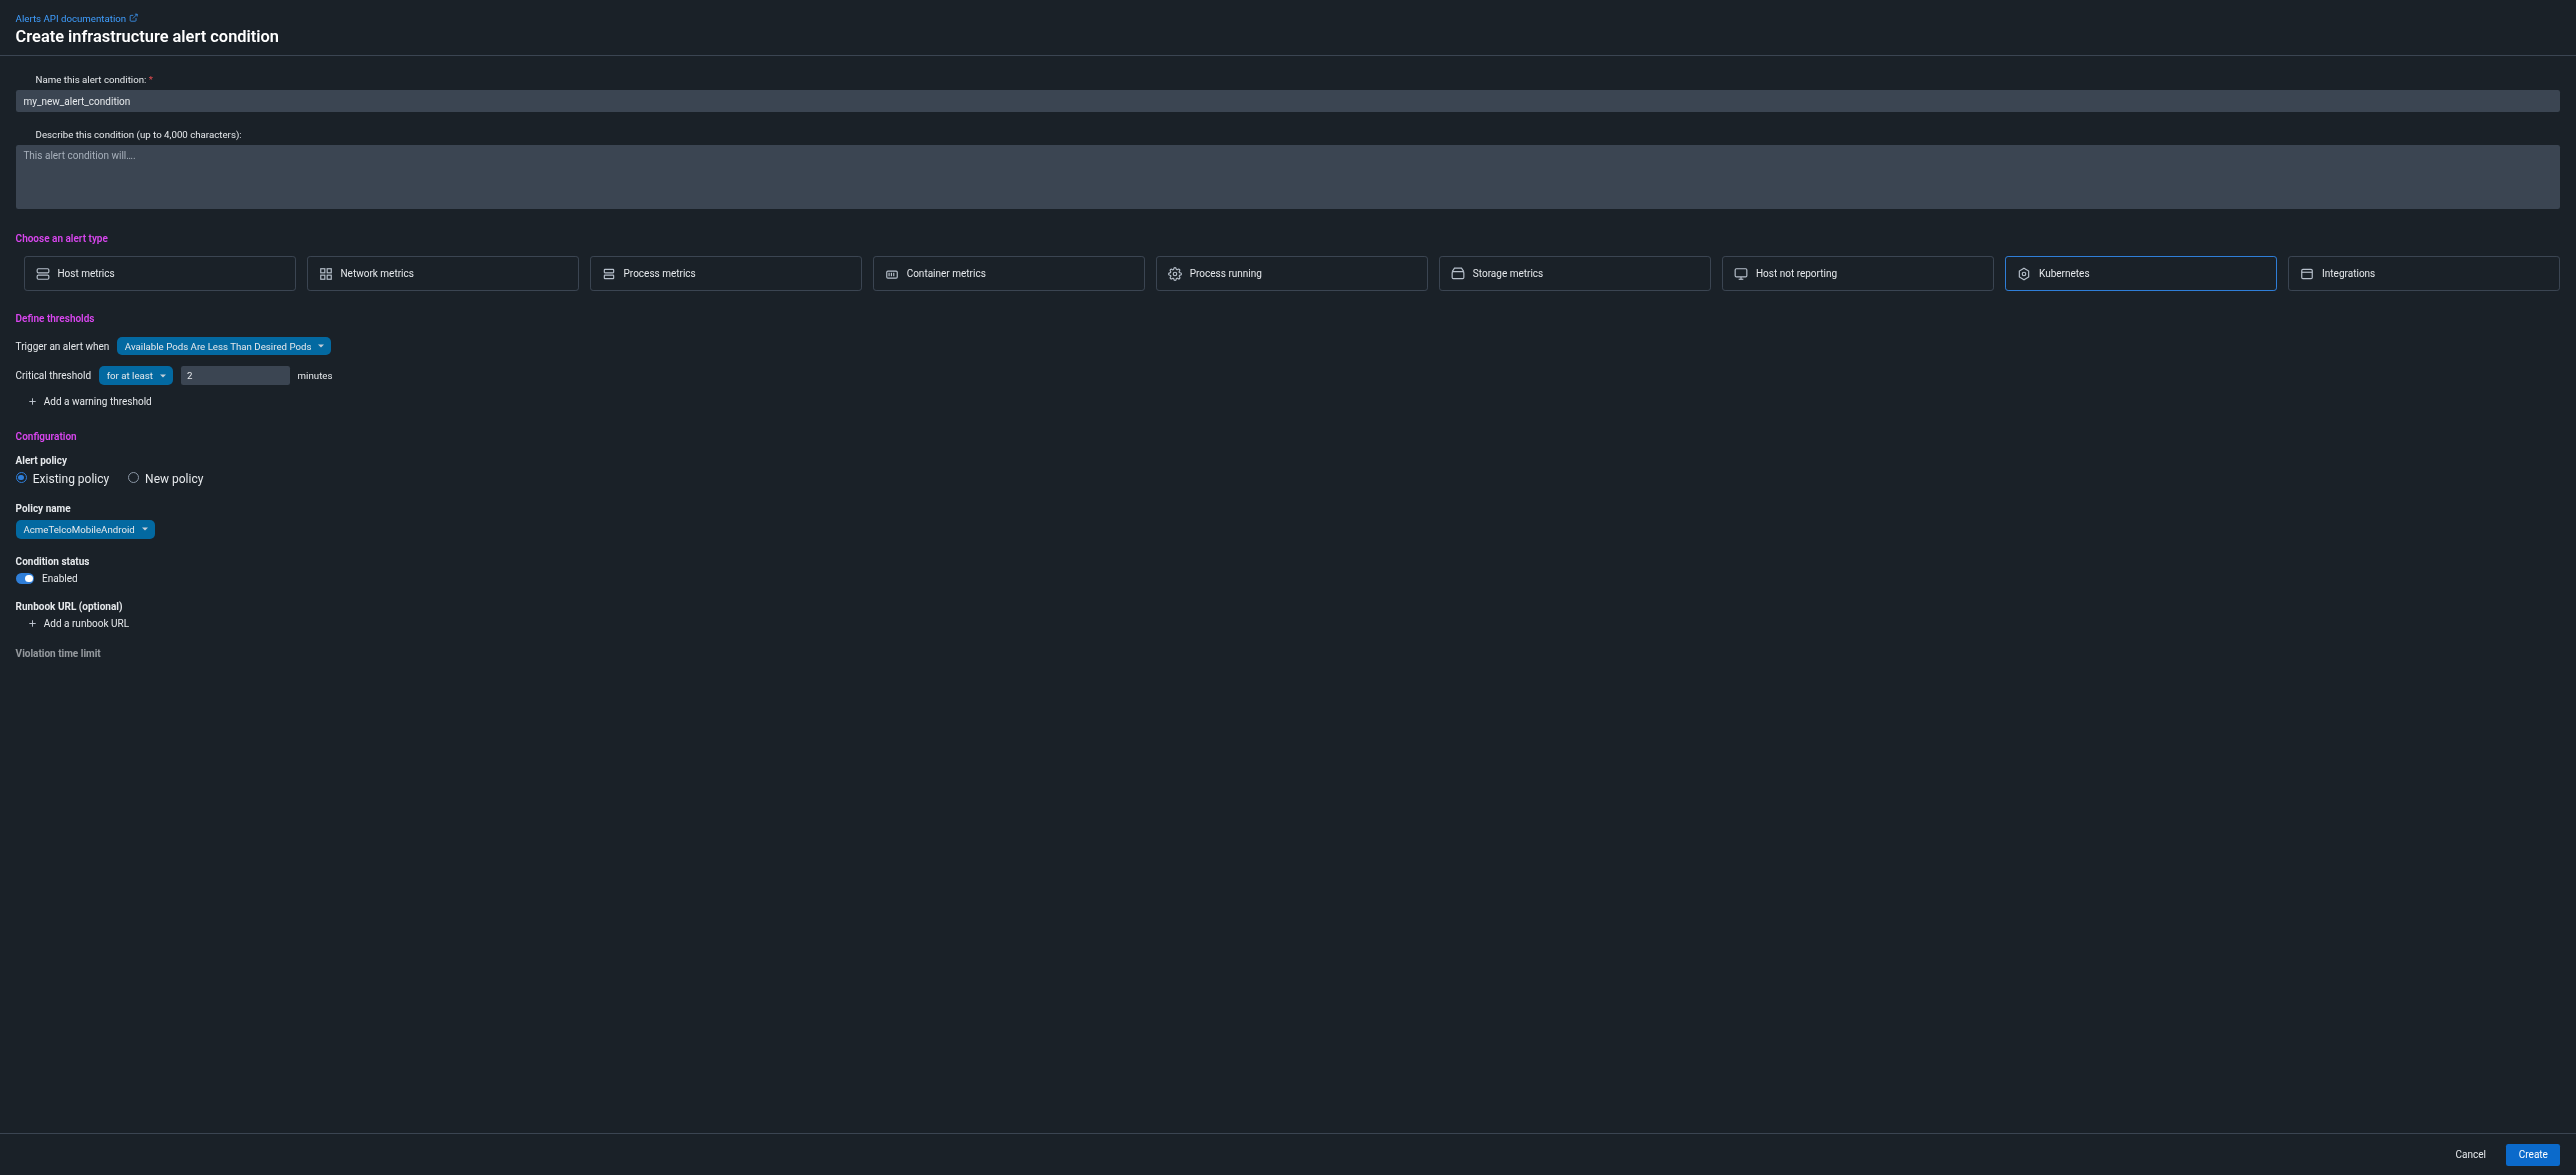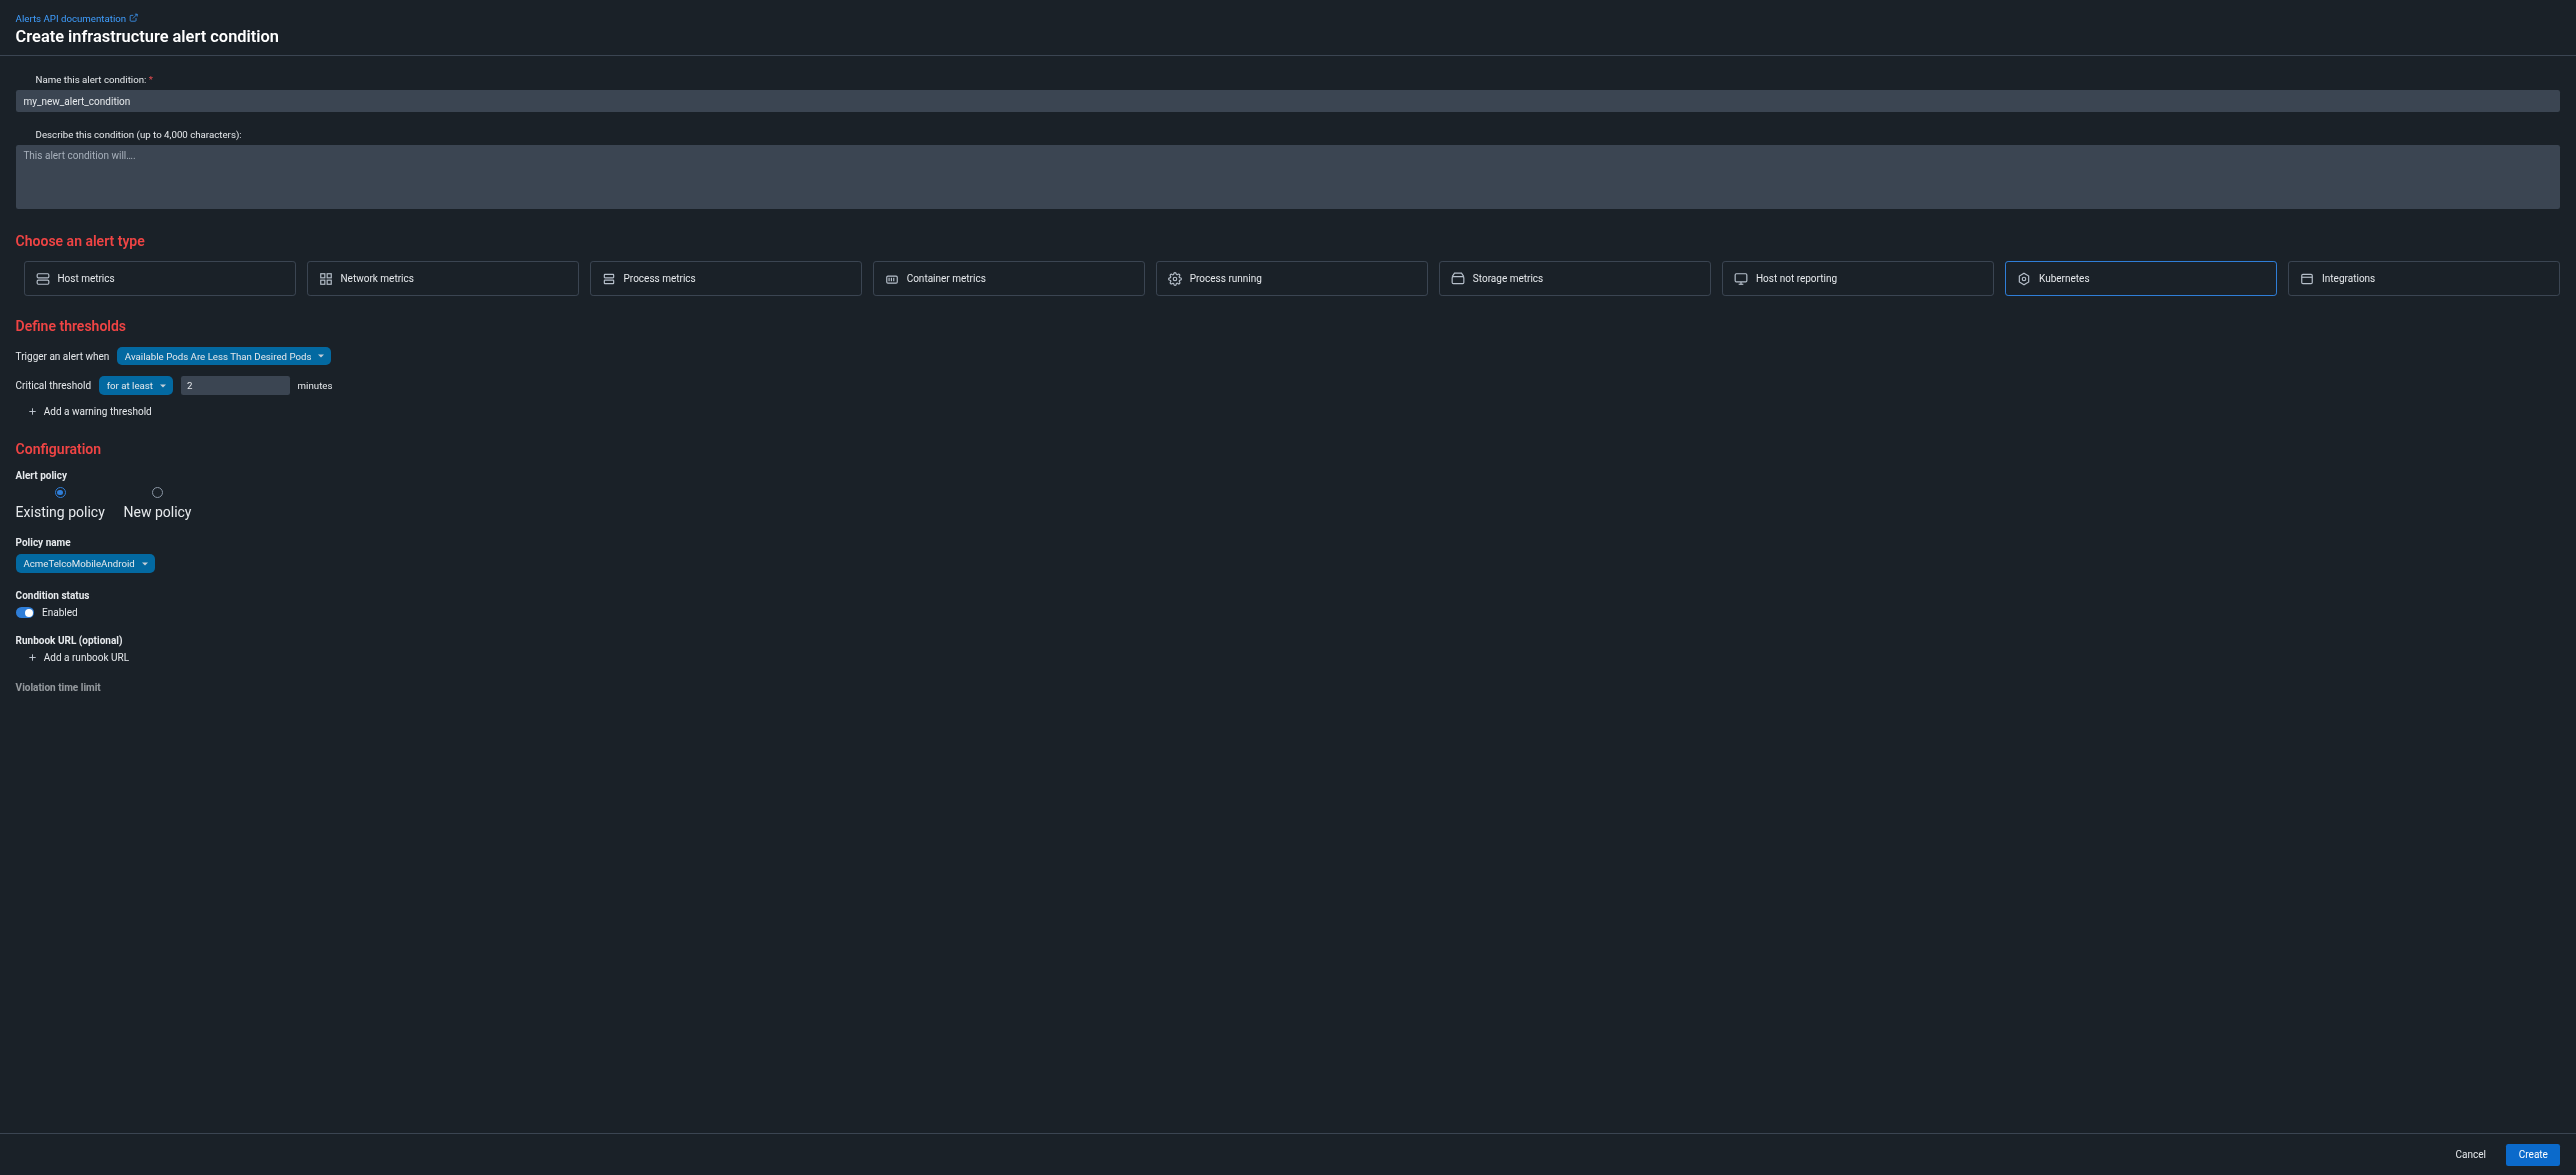--- a/index.html
+++ b/index.html
@@ -67,23 +67,23 @@
     resize: none;
   }
   input.text-input::placeholder, textarea.text-input::placeholder {
     color: #a7b0bb;
   }
   textarea.text-input { height: 64px; }
 
   .section-gap { margin-top: 22px; }
 
   h2.section-heading {
-    font-size: 14px;
+    font-size: 10px;
     font-weight: 600;
-    color: #ef4444;
+    color: #d946ef;
     margin-bottom: 12.5px;
   }
 
   .alert-type-row {
     display: grid;
     grid-template-columns: repeat(8, 1fr);
     gap: 11px;
   }
   .alert-type-card {
     background: transparent;
@@ -159,21 +159,21 @@
   .plus-icon { width: 11px; height: 11px; color: #c6ced8; }
 
   .sub-label {
     font-size: 10px;
     font-weight: 700;
     color: #e6e9ec;
     margin-bottom: 6.2px;
   }
 
   .radio-row { display: flex; gap: 18.7px; align-items: center; }
-  .radio-opt { display: inline-flex; align-items: center; gap: 6.2px; cursor: pointer; font-size: 14px; flex-direction: column; }
+  .radio-opt { display: inline-flex; align-items: flex-start; gap: 6.2px; cursor: pointer; font-size: 12px; }
   .radio-circle {
     width: 11px; height: 11px;
     border: 1.2px solid #8b97a5;
     border-radius: 50%;
     display: inline-flex;
     align-items: center; justify-content: center;
   }
   .radio-circle.checked { border-color: #2f7ed8; }
   .radio-circle.checked::after {
     content: "";

